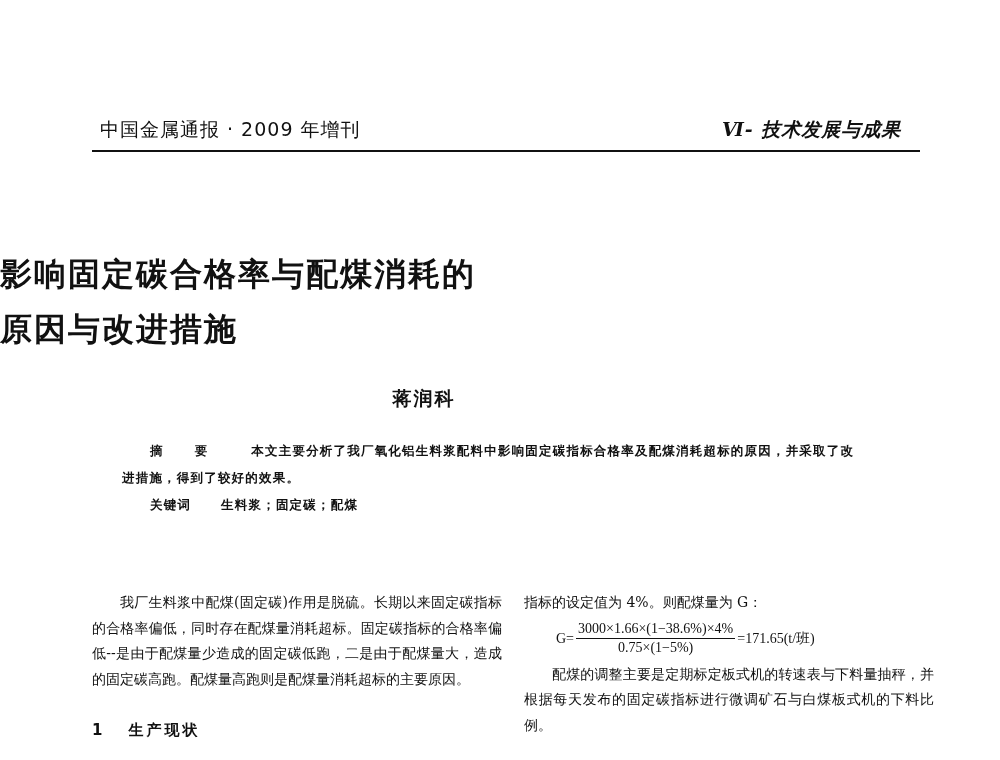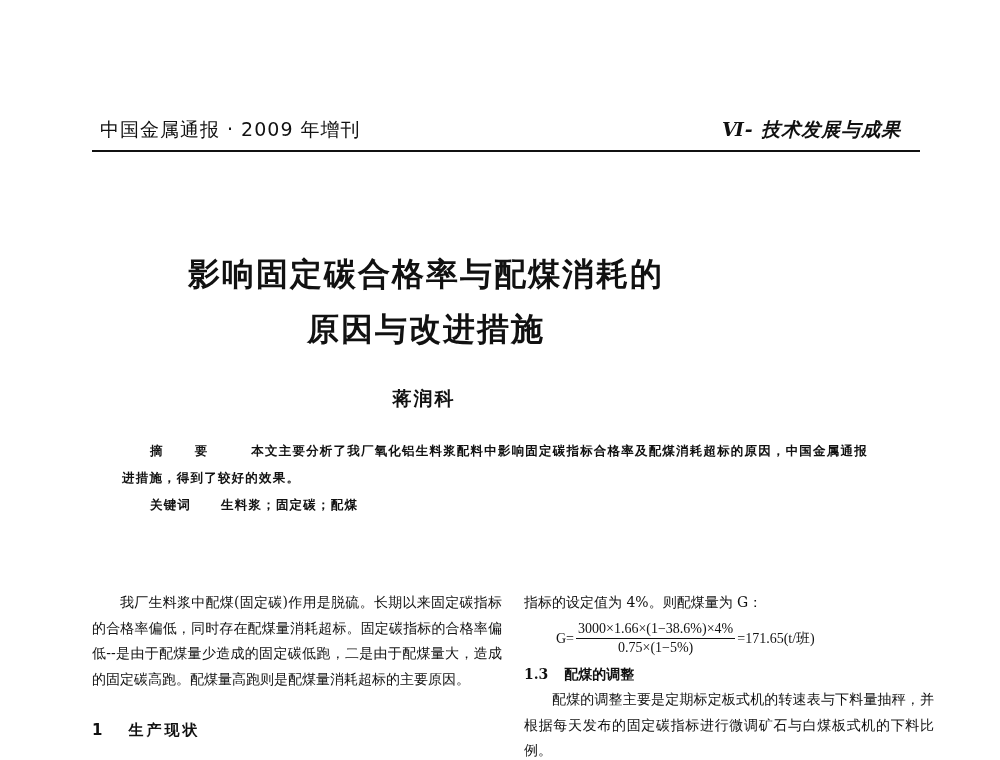--- a/index.html
+++ b/index.html
@@ -1,21 +1,21 @@
 <!DOCTYPE html>
 <html><head>
 <meta charset="utf-8">
 <style>
   html, body { margin: 0; padding: 0; background: #ffffff; }
   body { width: 1000px; height: 760px; position: relative; overflow: hidden; color: #111; font-family: "DejaVu Serif", serif; }
   .abs { position: absolute; white-space: nowrap; }
   .hdr-left { left: 100px; top: 117px; font-family: "DejaVu Sans", sans-serif; font-weight: normal; font-size: 19px; letter-spacing: 1px; }
   .hdr-right { left: 722px; top: 117px; font-family: "DejaVu Serif", serif; font-weight: bold; font-size: 19px; letter-spacing: 1px; font-style: italic; }
   .rule { left: 92px; top: 150px; width: 828px; height: 2px; background: #111; }
-  .title { left: 0; width: 852px; text-align: center; font-family: "DejaVu Sans", sans-serif; font-weight: bold; font-size: 32px; letter-spacing: 2px; }
+  .title { left: 0; width: 852px; font-family: "DejaVu Sans", sans-serif; font-weight: bold; font-size: 32px; letter-spacing: 2px; }
   .title1 { top: 253px; }
   .title2 { top: 308px; }
   .author { left: 0; width: 848px; text-align: center; top: 386px; font-size: 19px; font-weight: bold; letter-spacing: 2px; }
   .abstract { font-size: 12.5px; font-weight: bold; letter-spacing: 1.2px; }
   .abs-l1 { left: 150px; top: 443px; }
   .abs-l2 { left: 122px; top: 470px; }
   .abs-l3 { left: 150px; top: 497px; }
   .lbl { font-family: "DejaVu Sans", sans-serif; font-weight: bold; margin-right: 30px; }
   .lbl-gap { letter-spacing: 14px; }
   .col { position: absolute; width: 410px; font-size: 14px; line-height: 25.5px; }
@@ -38,21 +38,21 @@
 <div class="abs hdr-left">中国金属通报 · 2009 年增刊</div>
 <div class="abs hdr-right">Ⅵ- 技术发展与成果</div>
 <div class="abs rule"></div>
 
 <div class="abs title title1">影响固定碳合格率与配煤消耗的</div>
 <div class="abs title title2">原因与改进措施</div>
 
 <div class="abs author">蒋润科</div>
 
 <div class="abs abstract abs-l1">
-  <span class="lbl lbl-gap">摘 要</span><span>本文主要分析了我厂氧化铝生料浆配料中影响固定碳指标合格率及配煤消耗超标的原因，中国金属通报</span>
+  <span class="lbl lbl-gap">摘 要</span><span>本文主要分析了我厂氧化铝生料浆配料中影响固定碳指标合格率及配煤消耗超标的原因，并采取了改</span>
 </div>
 <div class="abs abstract abs-l2">进措施，得到了较好的效果。</div>
 <div class="abs abstract abs-l3">
   <span class="lbl">关键词</span><span>生料浆；固定碳；配煤</span>
 </div>
 
 <div class="col col-left">
   <p class="p indent">我厂生料浆中配煤(固定碳)作用是脱硫。长期以来固定碳指标的合格率偏低，同时存在配煤量消耗超标。固定碳指标的合格率偏低--是由于配煤量少造成的固定碳低跑，二是由于配煤量大，造成的固定碳高跑。配煤量高跑则是配煤量消耗超标的主要原因。</p>
   <div class="sec">
     <span class="num">1</span><span>生产现状</span>
@@ -62,17 +62,14 @@
 <div class="col col-right">
   <p class="p">指标的设定值为 4%。则配煤量为 G：</p>
   <div class="formula">
     <span>G=</span>
     <span class="frac">
       <span class="num-t">3000×1.66×(1−38.6%)×4%</span>
       <span class="den-t">0.75×(1−5%)</span>
     </span>
     <span>=171.65(t/班)</span>
   </div>
-  <div class="subsec">
-    <span class="num">1.3</span><span>配煤的调整</span>
-  </div>
   <p class="p indent">配煤的调整主要是定期标定板式机的转速表与下料量抽秤，并根据每天发布的固定碳指标进行微调矿石与白煤板式机的下料比例。</p>
 </div>
 
 </body></html>

